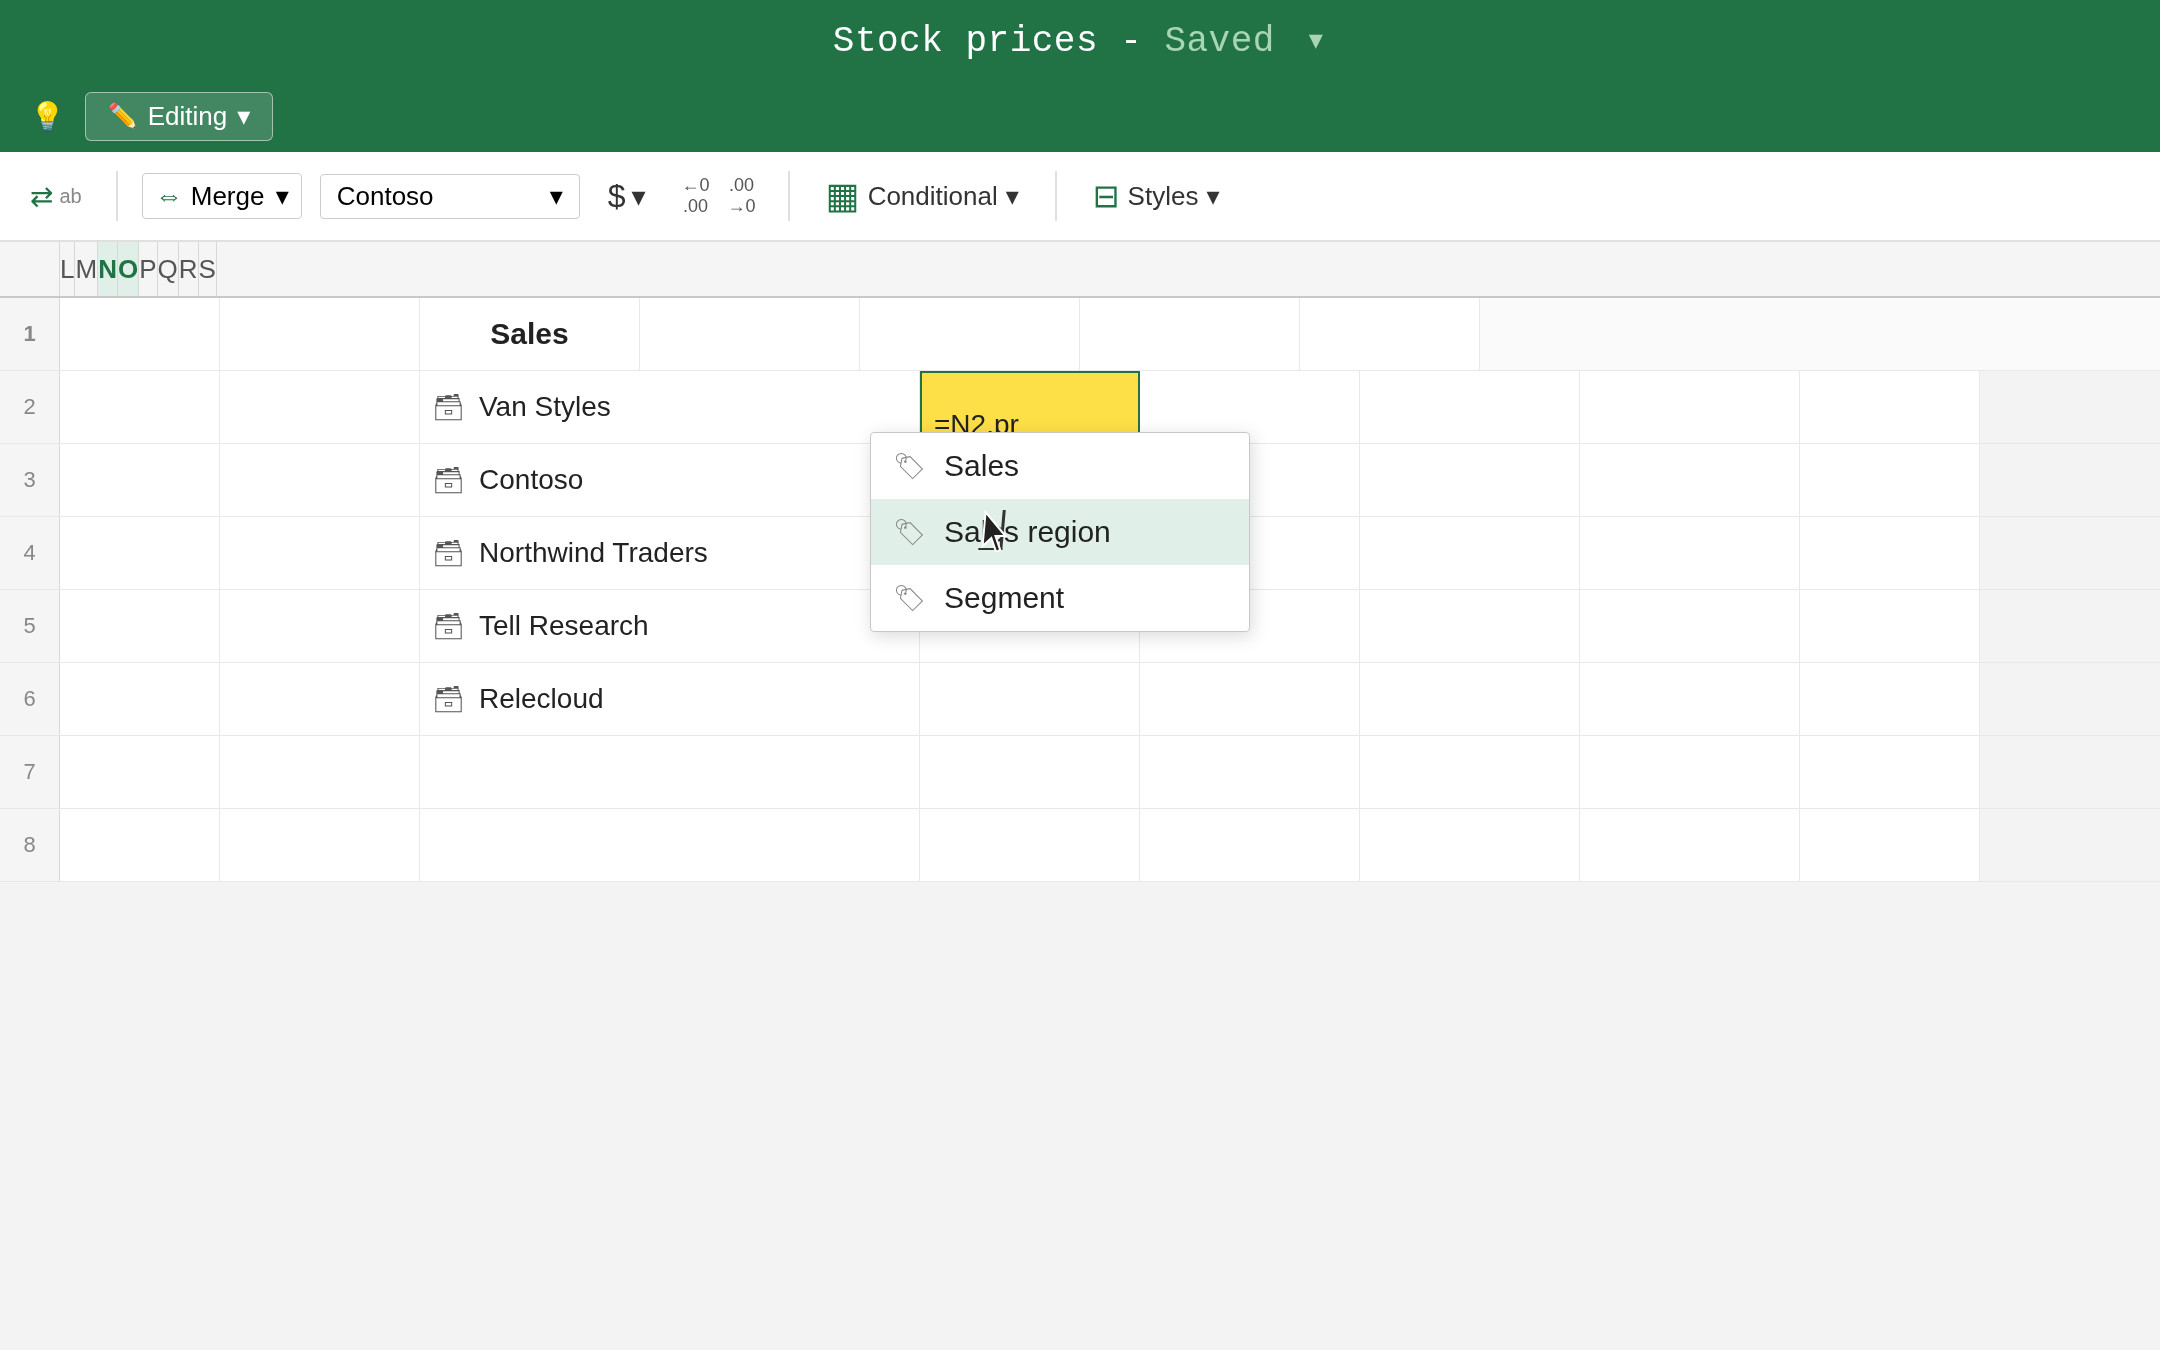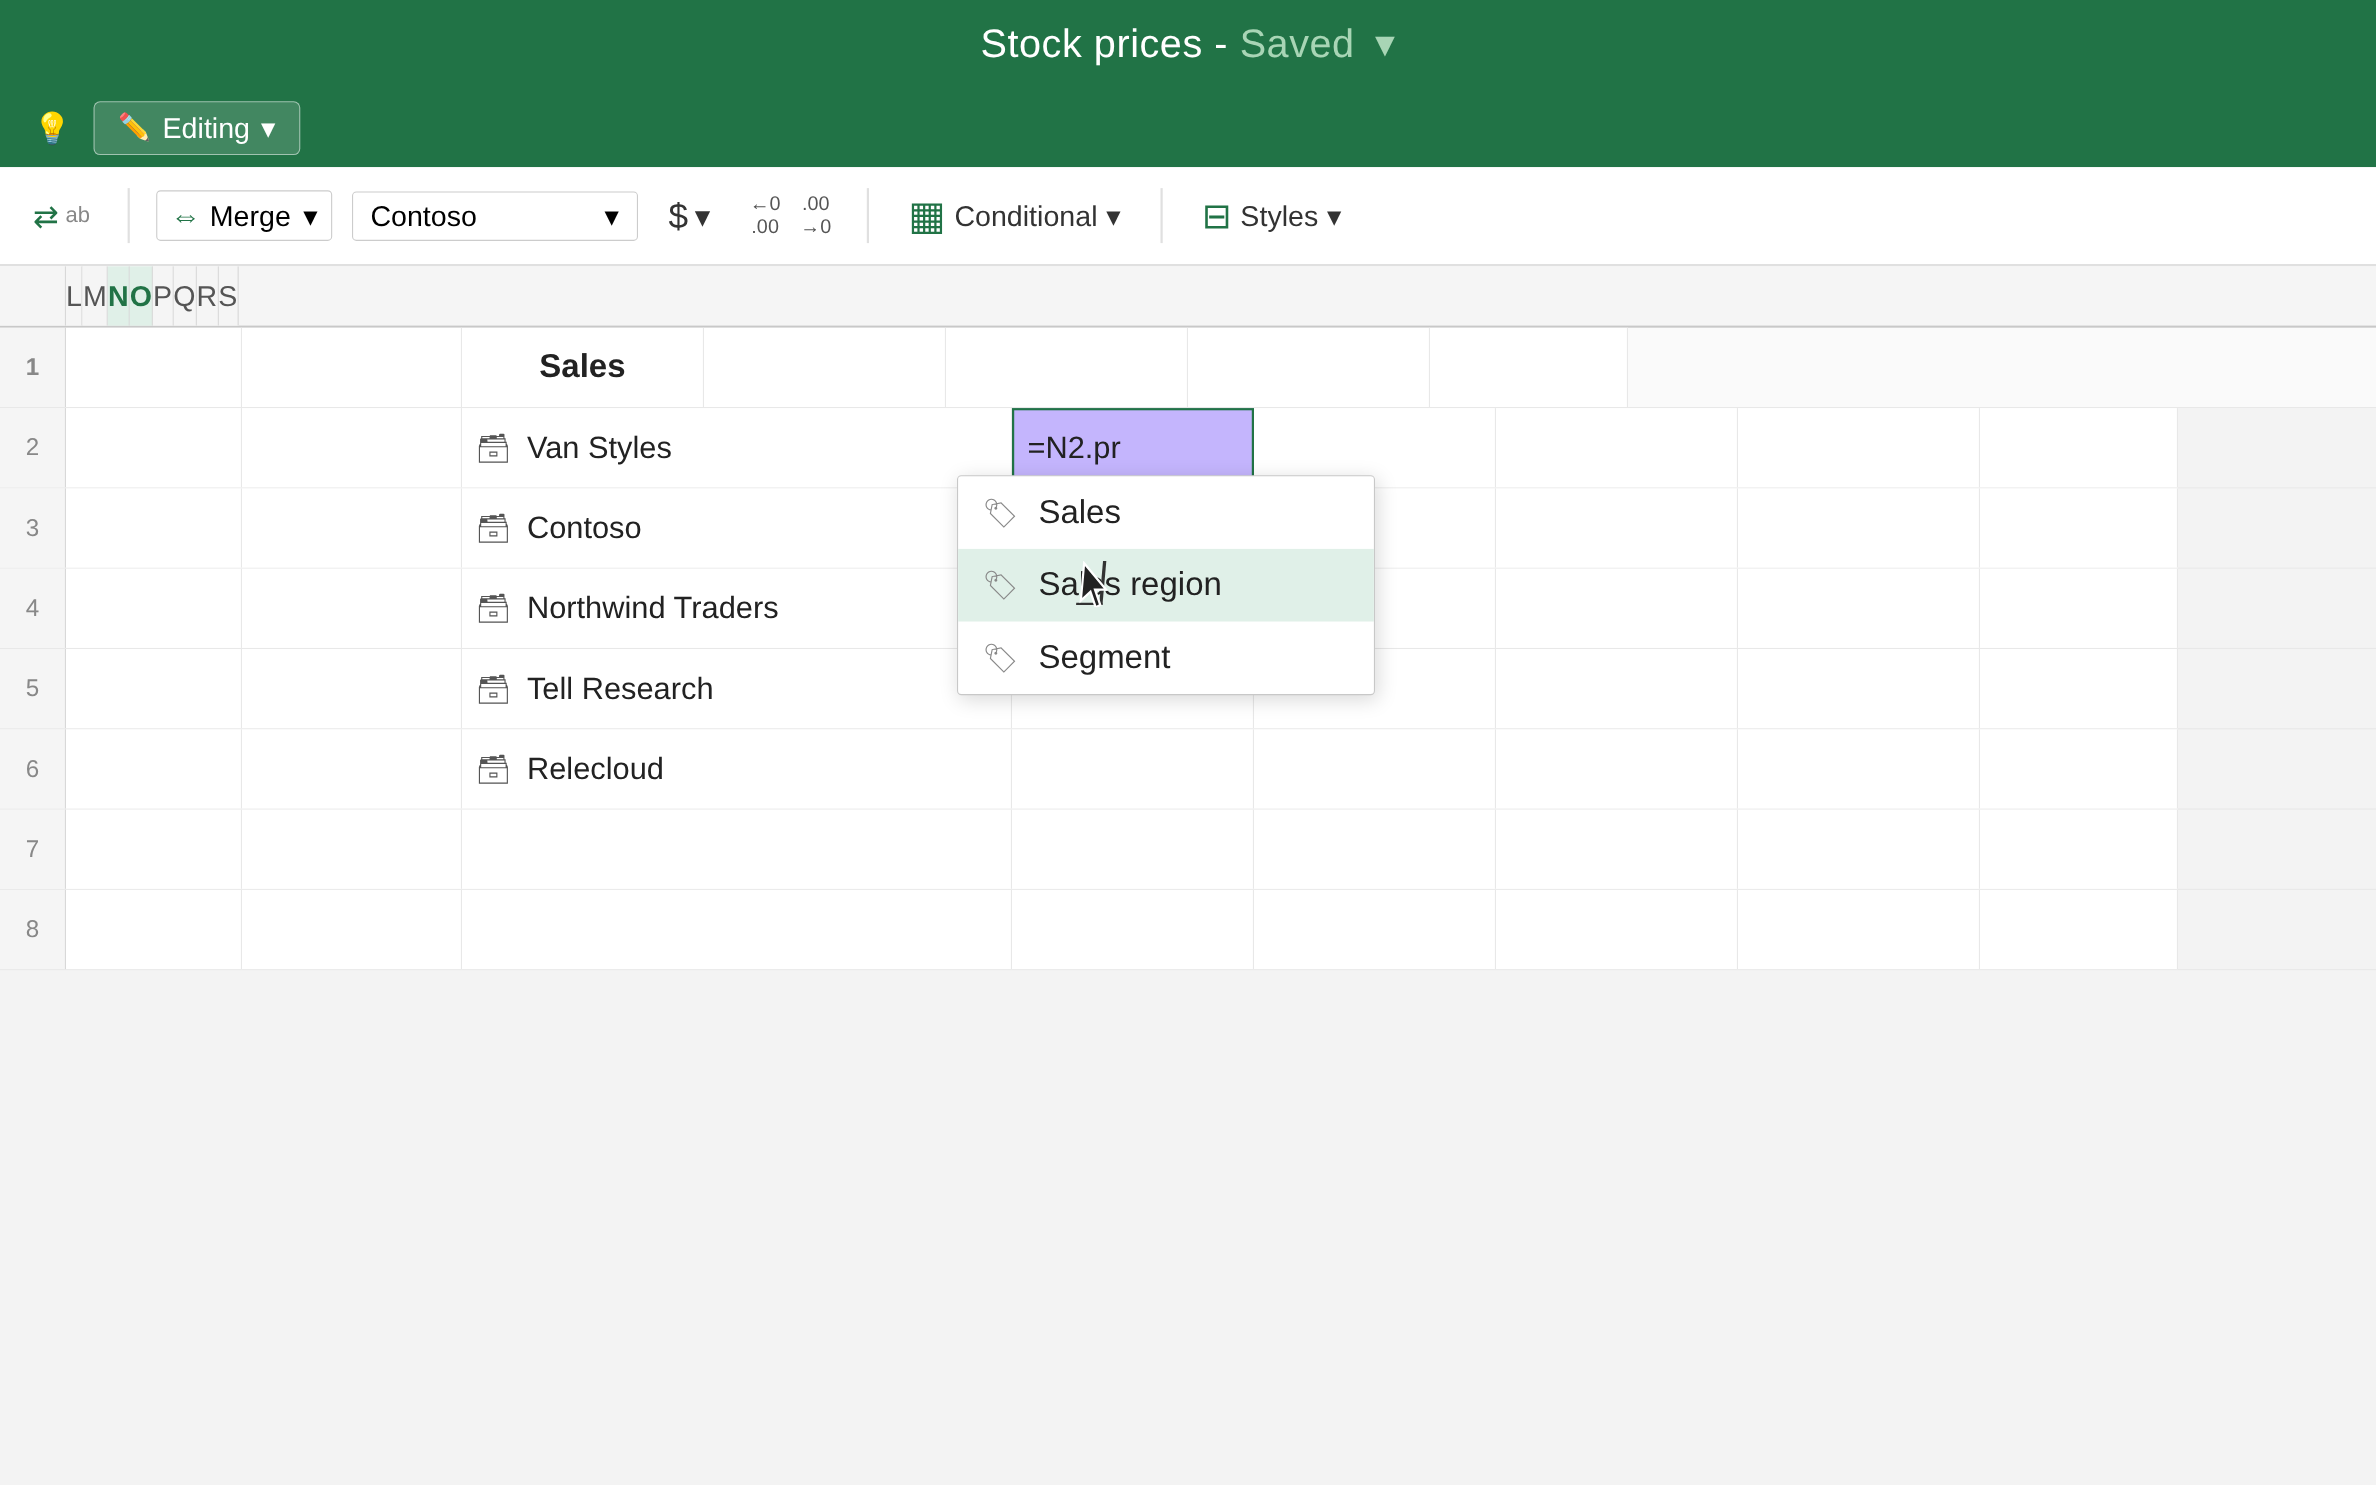--- a/index.html
+++ b/index.html
@@ -12,20 +12,21 @@
     }
 
     
     .title-bar {
       background: #217346;
       height: 80px;
       display: flex;
       align-items: center;
       justify-content: center;
       position: relative;
+      font-family: Liberation Mono, monospace;
     }
     .title-text {
       color: white;
       font-size: 36px;
       font-weight: 400;
       letter-spacing: 0.5px;
     }
     .title-saved {
       color: #a8d5b5;
     }
@@ -205,22 +206,23 @@
       color: #222;
       min-height: 72px;
       background: #fff;
     }
     .cell.header-cell {
       font-weight: 700;
       font-size: 30px;
       justify-content: center;
     }
     .cell.active-cell {
-      background: #c4b5fd;
+      background: #fde047;
       border: 2.5px solid #217346;
+      align-items: flex-end;
     }
     .cell.col-l { width: 160px; }
     .cell.col-m { width: 200px; }
     .cell.col-n { width: 500px; }
     .cell.col-o { width: 220px; }
     .cell.col-p { width: 220px; }
     .cell.col-q { width: 220px; }
     .cell.col-r { width: 220px; }
     .cell.col-s { width: 180px; }
     .cell-icon {

